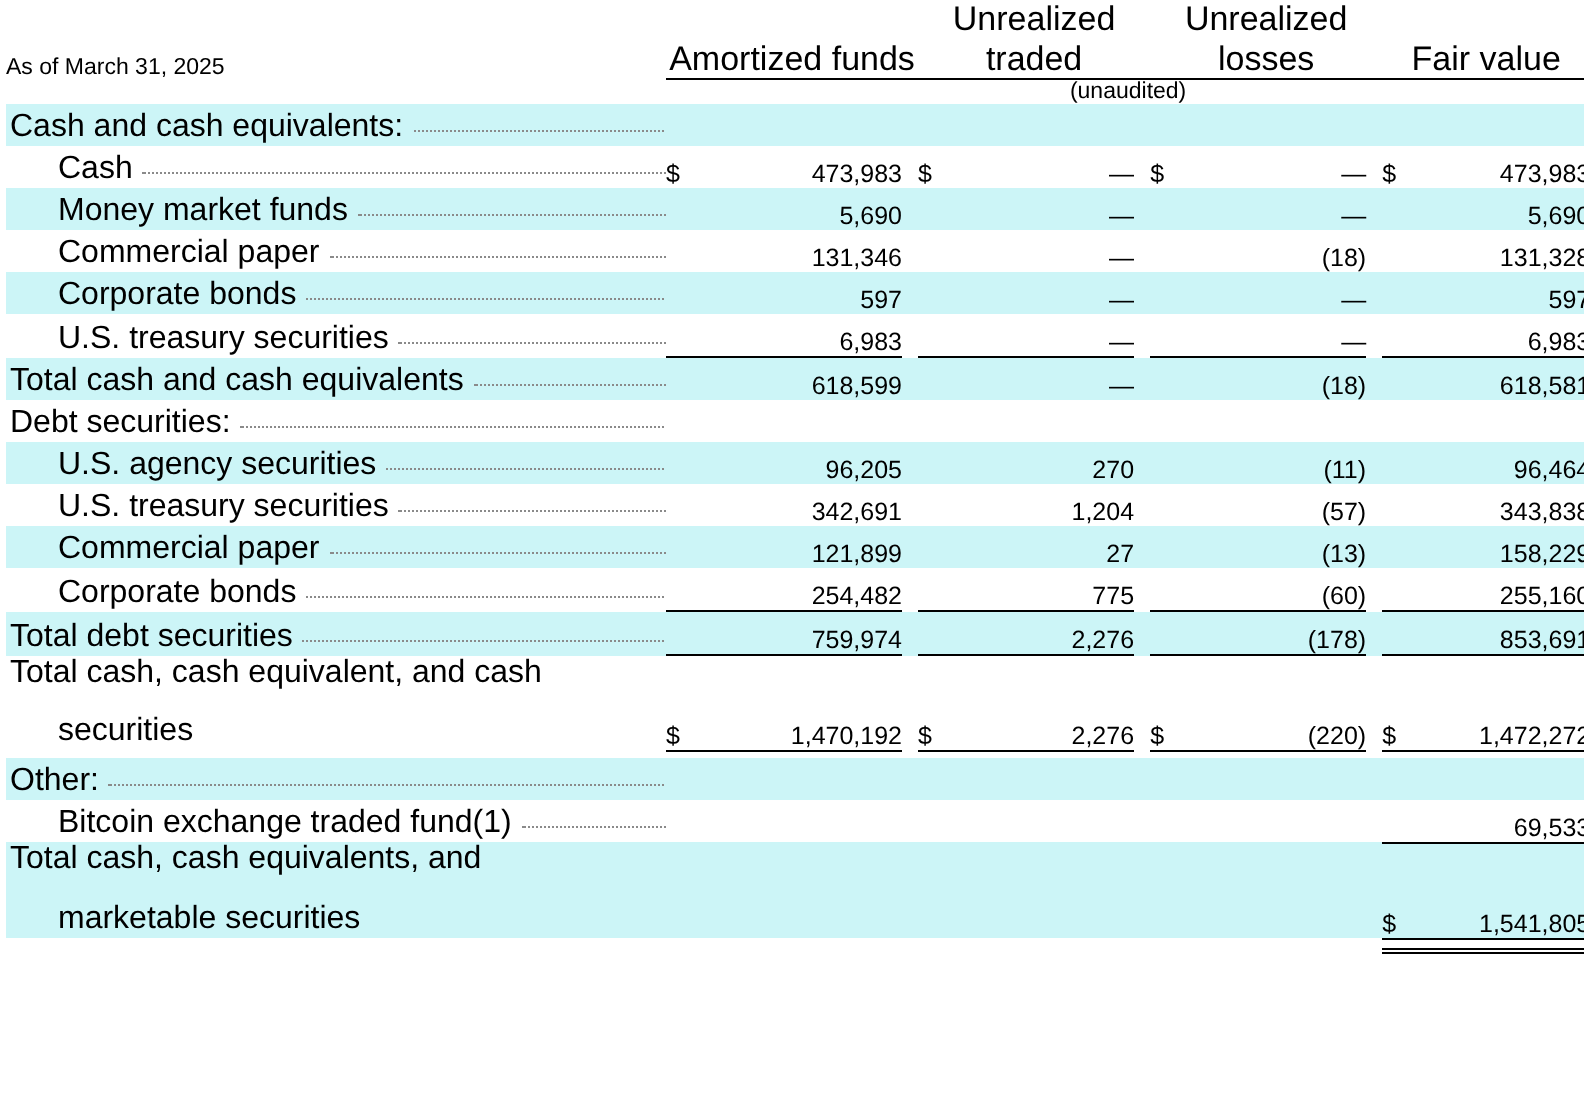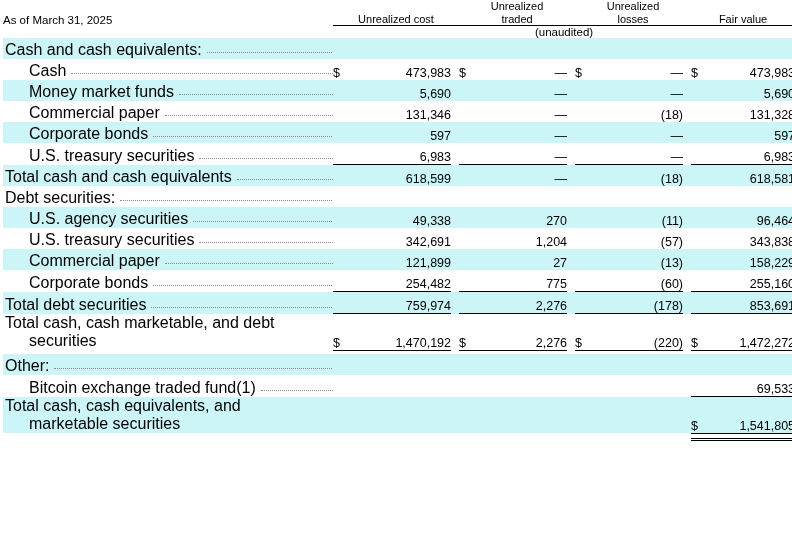--- a/index.html
+++ b/index.html
@@ -48,21 +48,21 @@
   col.c-num4    { width: 86px; }
 
   .hdr-date {
     font-weight: bold;
     font-size: 11.5px;
     padding-bottom: 3px;
   }
   .hdr-col {
     text-align: center;
     font-weight: bold;
-    font-size: 11px;
+    font-size: 17px;
     line-height: 1.15;
     padding-bottom: 3px;
   }
   .hdr-underline {
     border-bottom: 1px solid #000;
   }
   .unaudited-row td {
     text-align: center;
     font-weight: bold;
     font-size: 11.5px;
@@ -95,21 +95,21 @@
     display: inline-block;
     border-bottom: 1px dotted #8a8a8a;
     margin-left: 5px;
     margin-bottom: 2px;
     width: 0;
   }
   .wrap2 {
     white-space: normal !important;
     line-height: 1.15;
   }
-  .wrap2 .l2 { display: block; padding-left: 24px; }
+  .wrap2 .l2 { display: block; padding-left: 24px; margin-top: 11px; }
   .single-top { border-top: 1px solid #000 !important; }
   .double-bottom {
     border-bottom: 3px double #000 !important;
   }
   .rowtall td { height: 21px; }
 </style>
 </head>
 <body>
 
 <div class="sheet">
@@ -125,21 +125,21 @@
       <col class="c-cur3">
         <col class="c-num3">
         <col class="c-gap3">
       <col class="c-cur4">
         <col class="c-num4">
     </colgroup>
 
     <tbody>
         <tr>
       <td class="hdr-date">As of March 31, 2025</td>
-      <td class="hdr-col hdr-underline" colspan="3">Unrealized cost</td>
+      <td class="hdr-col hdr-underline" colspan="3">Amortized funds</td>
       <td class="hdr-col hdr-underline" colspan="3">
         <div>Unrealized</div>
         <div>traded</div>
       </td>
       <td class="hdr-col hdr-underline" colspan="3">
         <div>Unrealized</div>
         <div>losses</div>
       </td>
       <td class="hdr-col hdr-underline" colspan="2">Fair value</td>
     </tr>
@@ -265,21 +265,21 @@
       <td class="cur"></td>
       <td class="num"></td>
       <td></td>
       <td class="cur"></td>
       <td class="num"></td>
     </tr>
 
     <tr class="band rowtall">
       <td class="lbl indent1">U.S. agency securities<span class="leader" style="width: 154.4px;"></span></td>
       <td class="cur"></td>
-      <td class="num">49,338</td>
+      <td class="num">96,205</td>
       <td></td>
       <td class="cur"></td>
       <td class="num">270</td>
       <td></td>
       <td class="cur"></td>
       <td class="num">(11)</td>
       <td></td>
       <td class="cur"></td>
       <td class="num">96,464</td>
     </tr>
@@ -339,21 +339,21 @@
       <td></td>
       <td class="cur single-top"></td>
       <td class="num single-top">(178)</td>
       <td></td>
       <td class="cur single-top"></td>
       <td class="num single-top">853,691</td>
     </tr>
 
     <tr class="plain">
       <td class="lbl indent0 wrap2">
-        <span>Total cash, cash marketable, and debt</span>
+        <span>Total cash, cash equivalent, and cash</span>
         <span class="l2">securities</span>
       </td>
       <td class="cur single-top">$</td>
       <td class="num single-top">1,470,192</td>
       <td></td>
       <td class="cur single-top">$</td>
       <td class="num single-top">2,276</td>
       <td></td>
       <td class="cur single-top">$</td>
       <td class="num single-top">(220)</td>

